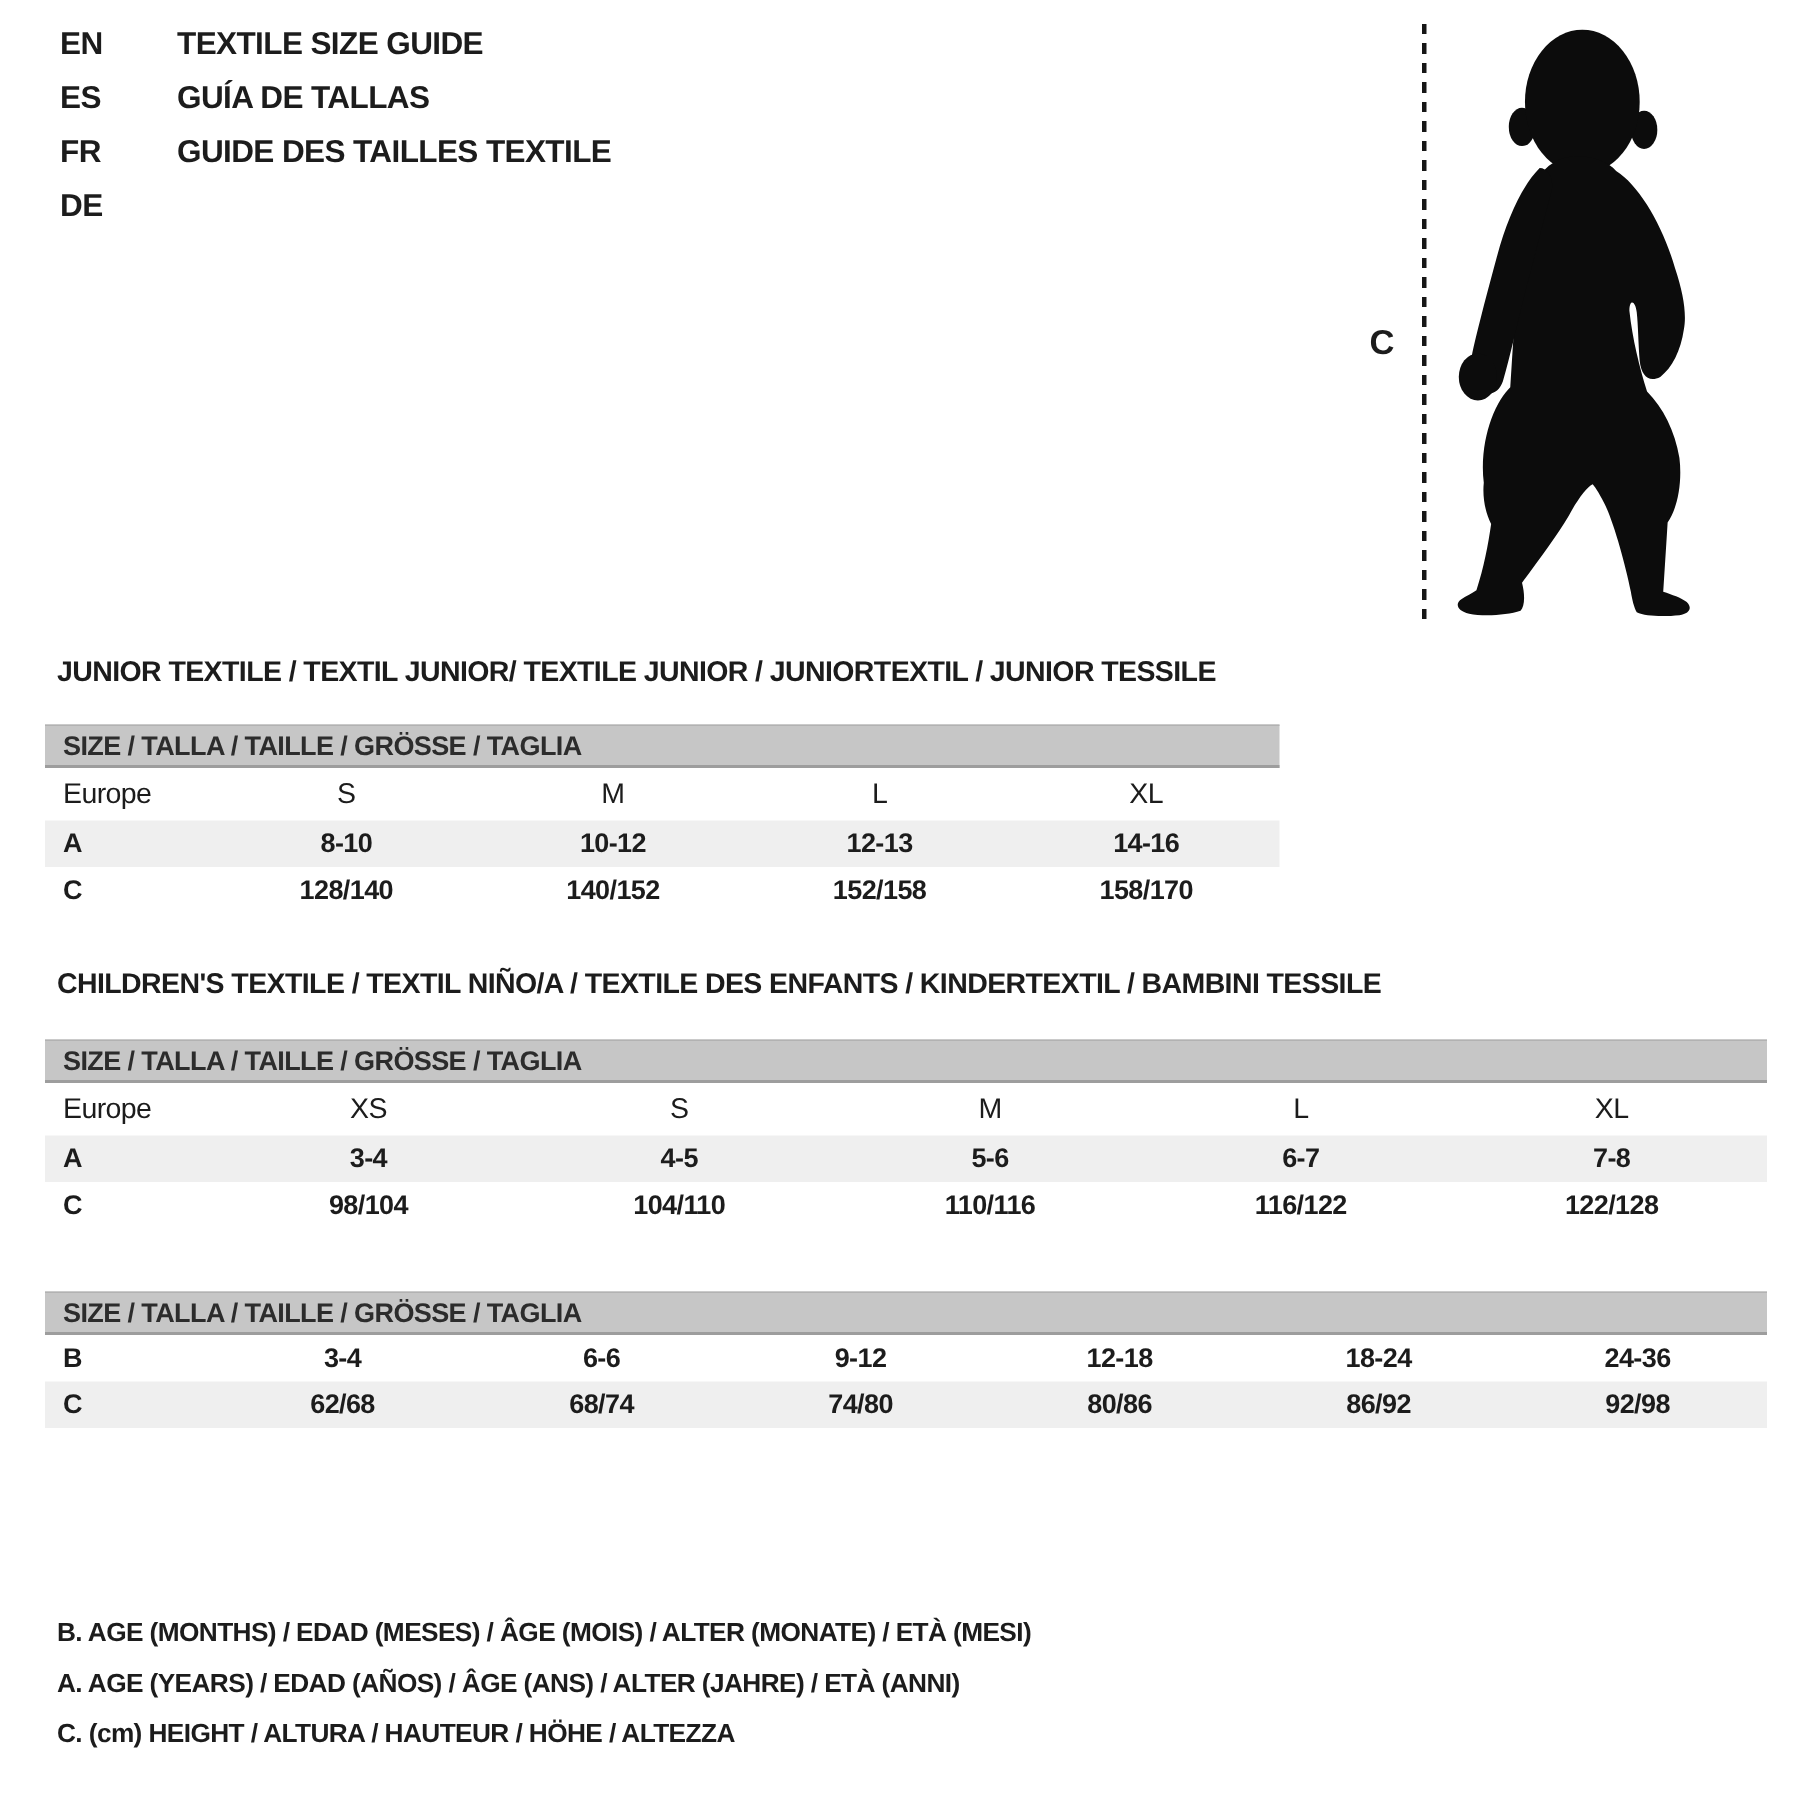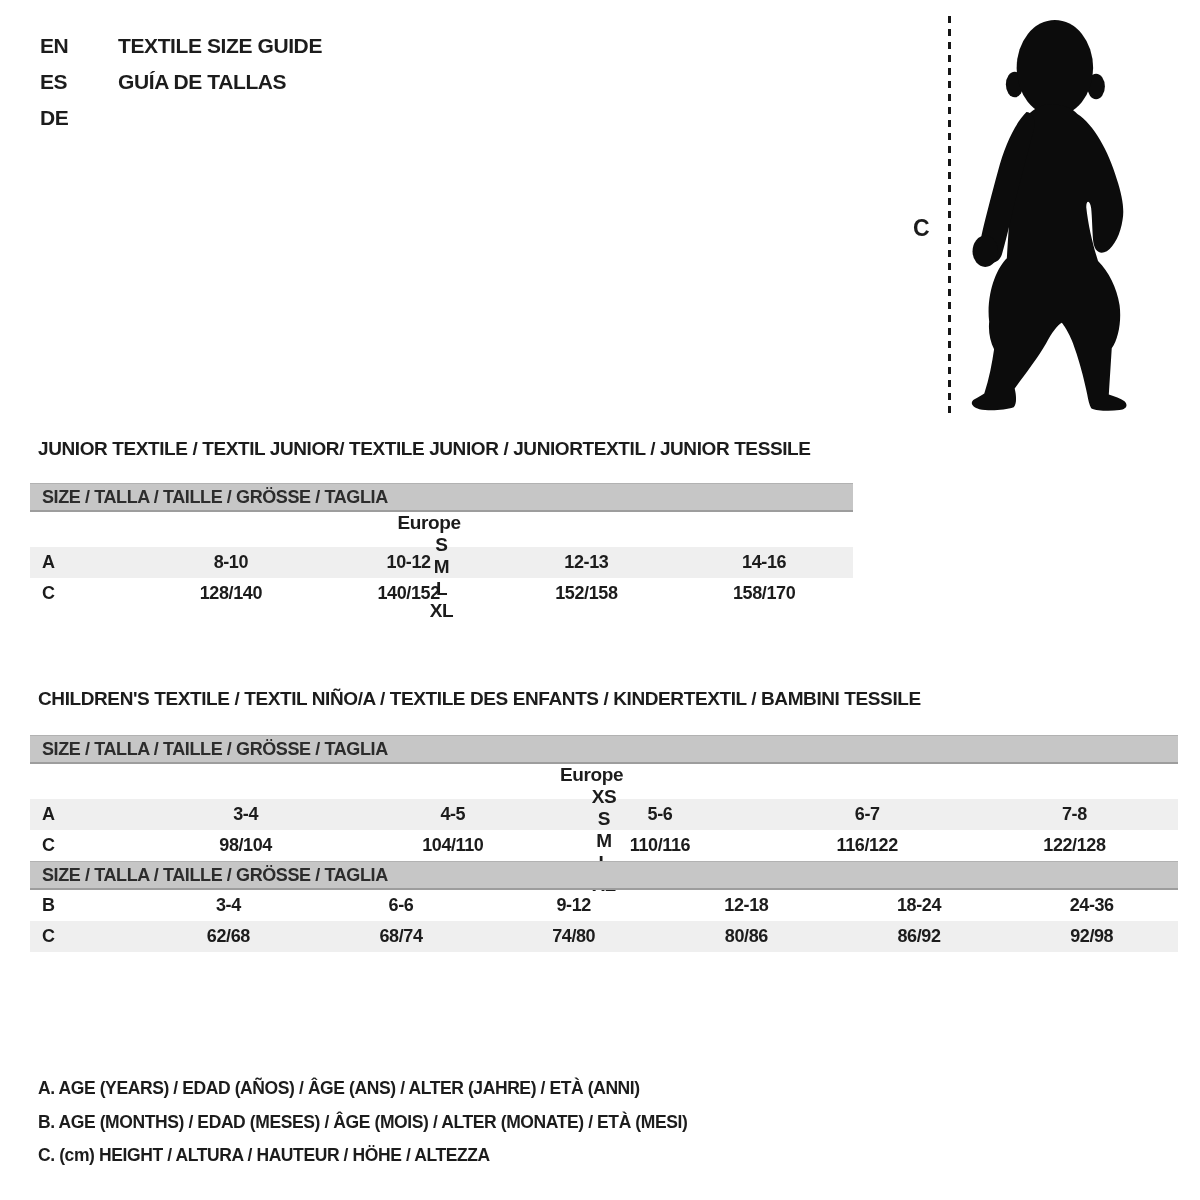--- a/index.html
+++ b/index.html
@@ -16,53 +16,53 @@
     width: 1200px;
     height: 1200px;
     background: #ffffff;
     overflow: hidden;
     font-family: "Liberation Sans", sans-serif;
     color: var(--text);
     letter-spacing: -0.4px;
   }
 
   
-  .lang-block { position: absolute; left: 40px; top: 28px; }
+  .lang-block { position: absolute; left: 40px; top: 12px; }
   .lang-row { display: flex; height: 36px; align-items: center; font-size: 21px; font-weight: 700; }
   .lang-code { width: 78px; }
 
   
   .height-line {
     position: absolute; left: 948px; top: 16px; width: 3px; height: 400px;
     background: repeating-linear-gradient(to bottom, #161616 0 7px, transparent 7px 13px);
   }
   .c-marker { position: absolute; left: 913px; top: 215px; font-size: 23px; font-weight: 700; }
   .baby-svg { position: absolute; left: 966px; top: 14px; }
 
   
   .section { position: absolute; left: 30px; }
   #section-junior   { top: 432px; width: 823px; }
-  #section-children { top: 640px; width: 1148px; margin-top: 42px; }
+  #section-children { top: 640px; width: 1148px; }
   #section-babies   { top: 845px; width: 1148px; }
 
   .section-heading { font-size: 19px; line-height: 33px; font-weight: 700; padding-left: 8px; }
 
   #section-junior   .size-table { margin-top: 18px; }
   #section-children .size-table { margin-top: 20px; }
   #section-babies   .size-table { margin-top: 16px; }
 
   .size-bar {
     height: 29px; box-sizing: border-box;
     background: var(--bar-bg);
     border-top: 1px solid var(--bar-border-top);
     border-bottom: 2px solid var(--bar-border-bottom);
     font-size: 18px; line-height: 26px; font-weight: 700;
     padding-left: 12px; color: #2c2c2c;
   }
-  .header-row { display: flex; height: 35px; align-items: center; font-size: 19px; font-weight: 700; flex-direction: column; }
+  .header-row { display: flex; height: 35px; align-items: center; font-size: 19px; font-weight: 400; }
   .data-row   { display: flex; height: 31px; align-items: center; font-size: 18px; font-weight: 700; }
   .data-row.shaded { background: var(--shade); }
   .cell-label { width: 112px; padding-left: 12px; box-sizing: border-box; }
   .cell { flex: 1; text-align: center; }
 
   
   .legend { position: absolute; left: 38px; top: 1072px; }
   .legend-line { font-size: 17.5px; line-height: 33.5px; font-weight: 700; }
 </style>
 </head>
@@ -71,20 +71,24 @@
 <div class="stage">
 
   <div class="lang-block">
       <div class="lang-row">
         <span class="lang-code">EN</span>
         <span class="lang-title">TEXTILE SIZE GUIDE</span>
       </div>
       <div class="lang-row">
         <span class="lang-code">ES</span>
         <span class="lang-title">GUÍA DE TALLAS</span>
+      </div>
+      <div class="lang-row">
+        <span class="lang-code">FR</span>
+        <span class="lang-title">GUIDE DES TAILLES TEXTILE</span>
       </div>
       <div class="lang-row">
         <span class="lang-code">DE</span>
       </div>
     </div>
 
   <div class="height-line"></div>
 
   <div class="c-marker">C</div>
 
@@ -216,18 +220,18 @@
           <div class="cell">68/74</div>
           <div class="cell">74/80</div>
           <div class="cell">80/86</div>
           <div class="cell">86/92</div>
           <div class="cell">92/98</div>
         </div>
       </div>
     </div>
 
   <div class="legend">
+      <div class="legend-line">B. AGE (MONTHS) / EDAD (MESES) / ÂGE (MOIS) / ALTER (MONATE) / ETÀ (MESI)</div>
       <div class="legend-line">A. AGE (YEARS) / EDAD (AÑOS) / ÂGE (ANS) / ALTER (JAHRE) / ETÀ (ANNI)</div>
-      <div class="legend-line">B. AGE (MONTHS) / EDAD (MESES) / ÂGE (MOIS) / ALTER (MONATE) / ETÀ (MESI)</div>
       <div class="legend-line">C. (cm) HEIGHT / ALTURA / HAUTEUR / HÖHE / ALTEZZA</div>
     </div>
 
 </div>
 
 </body></html>

